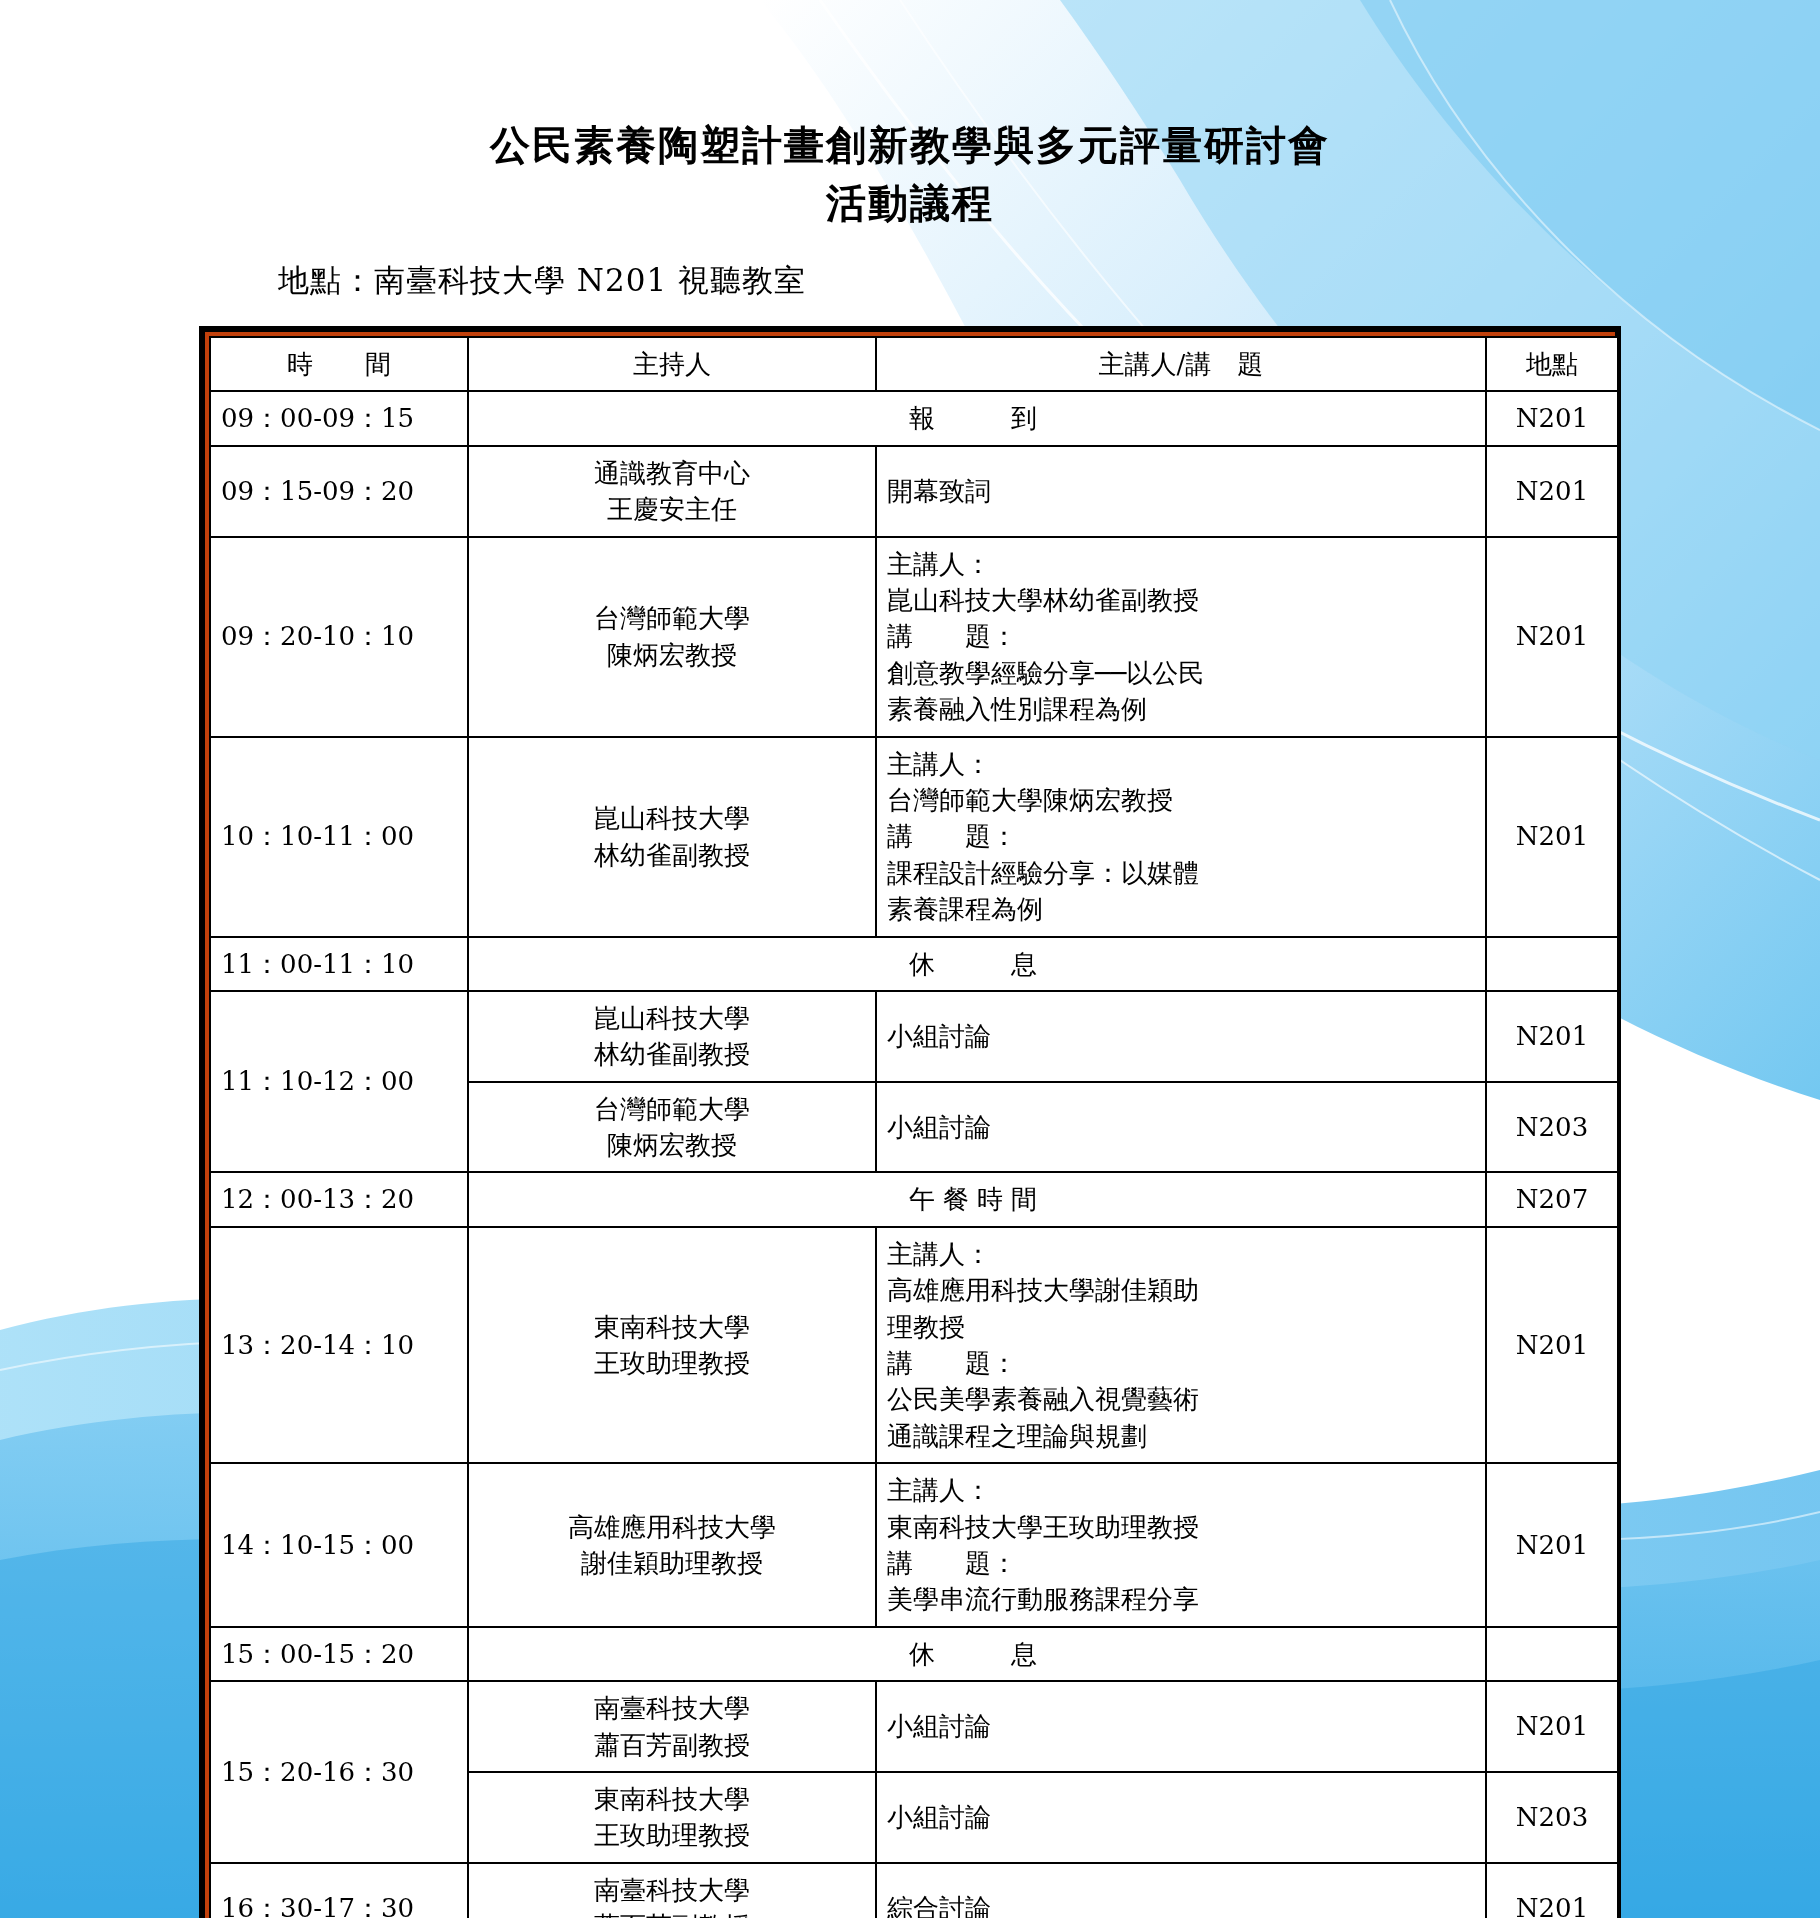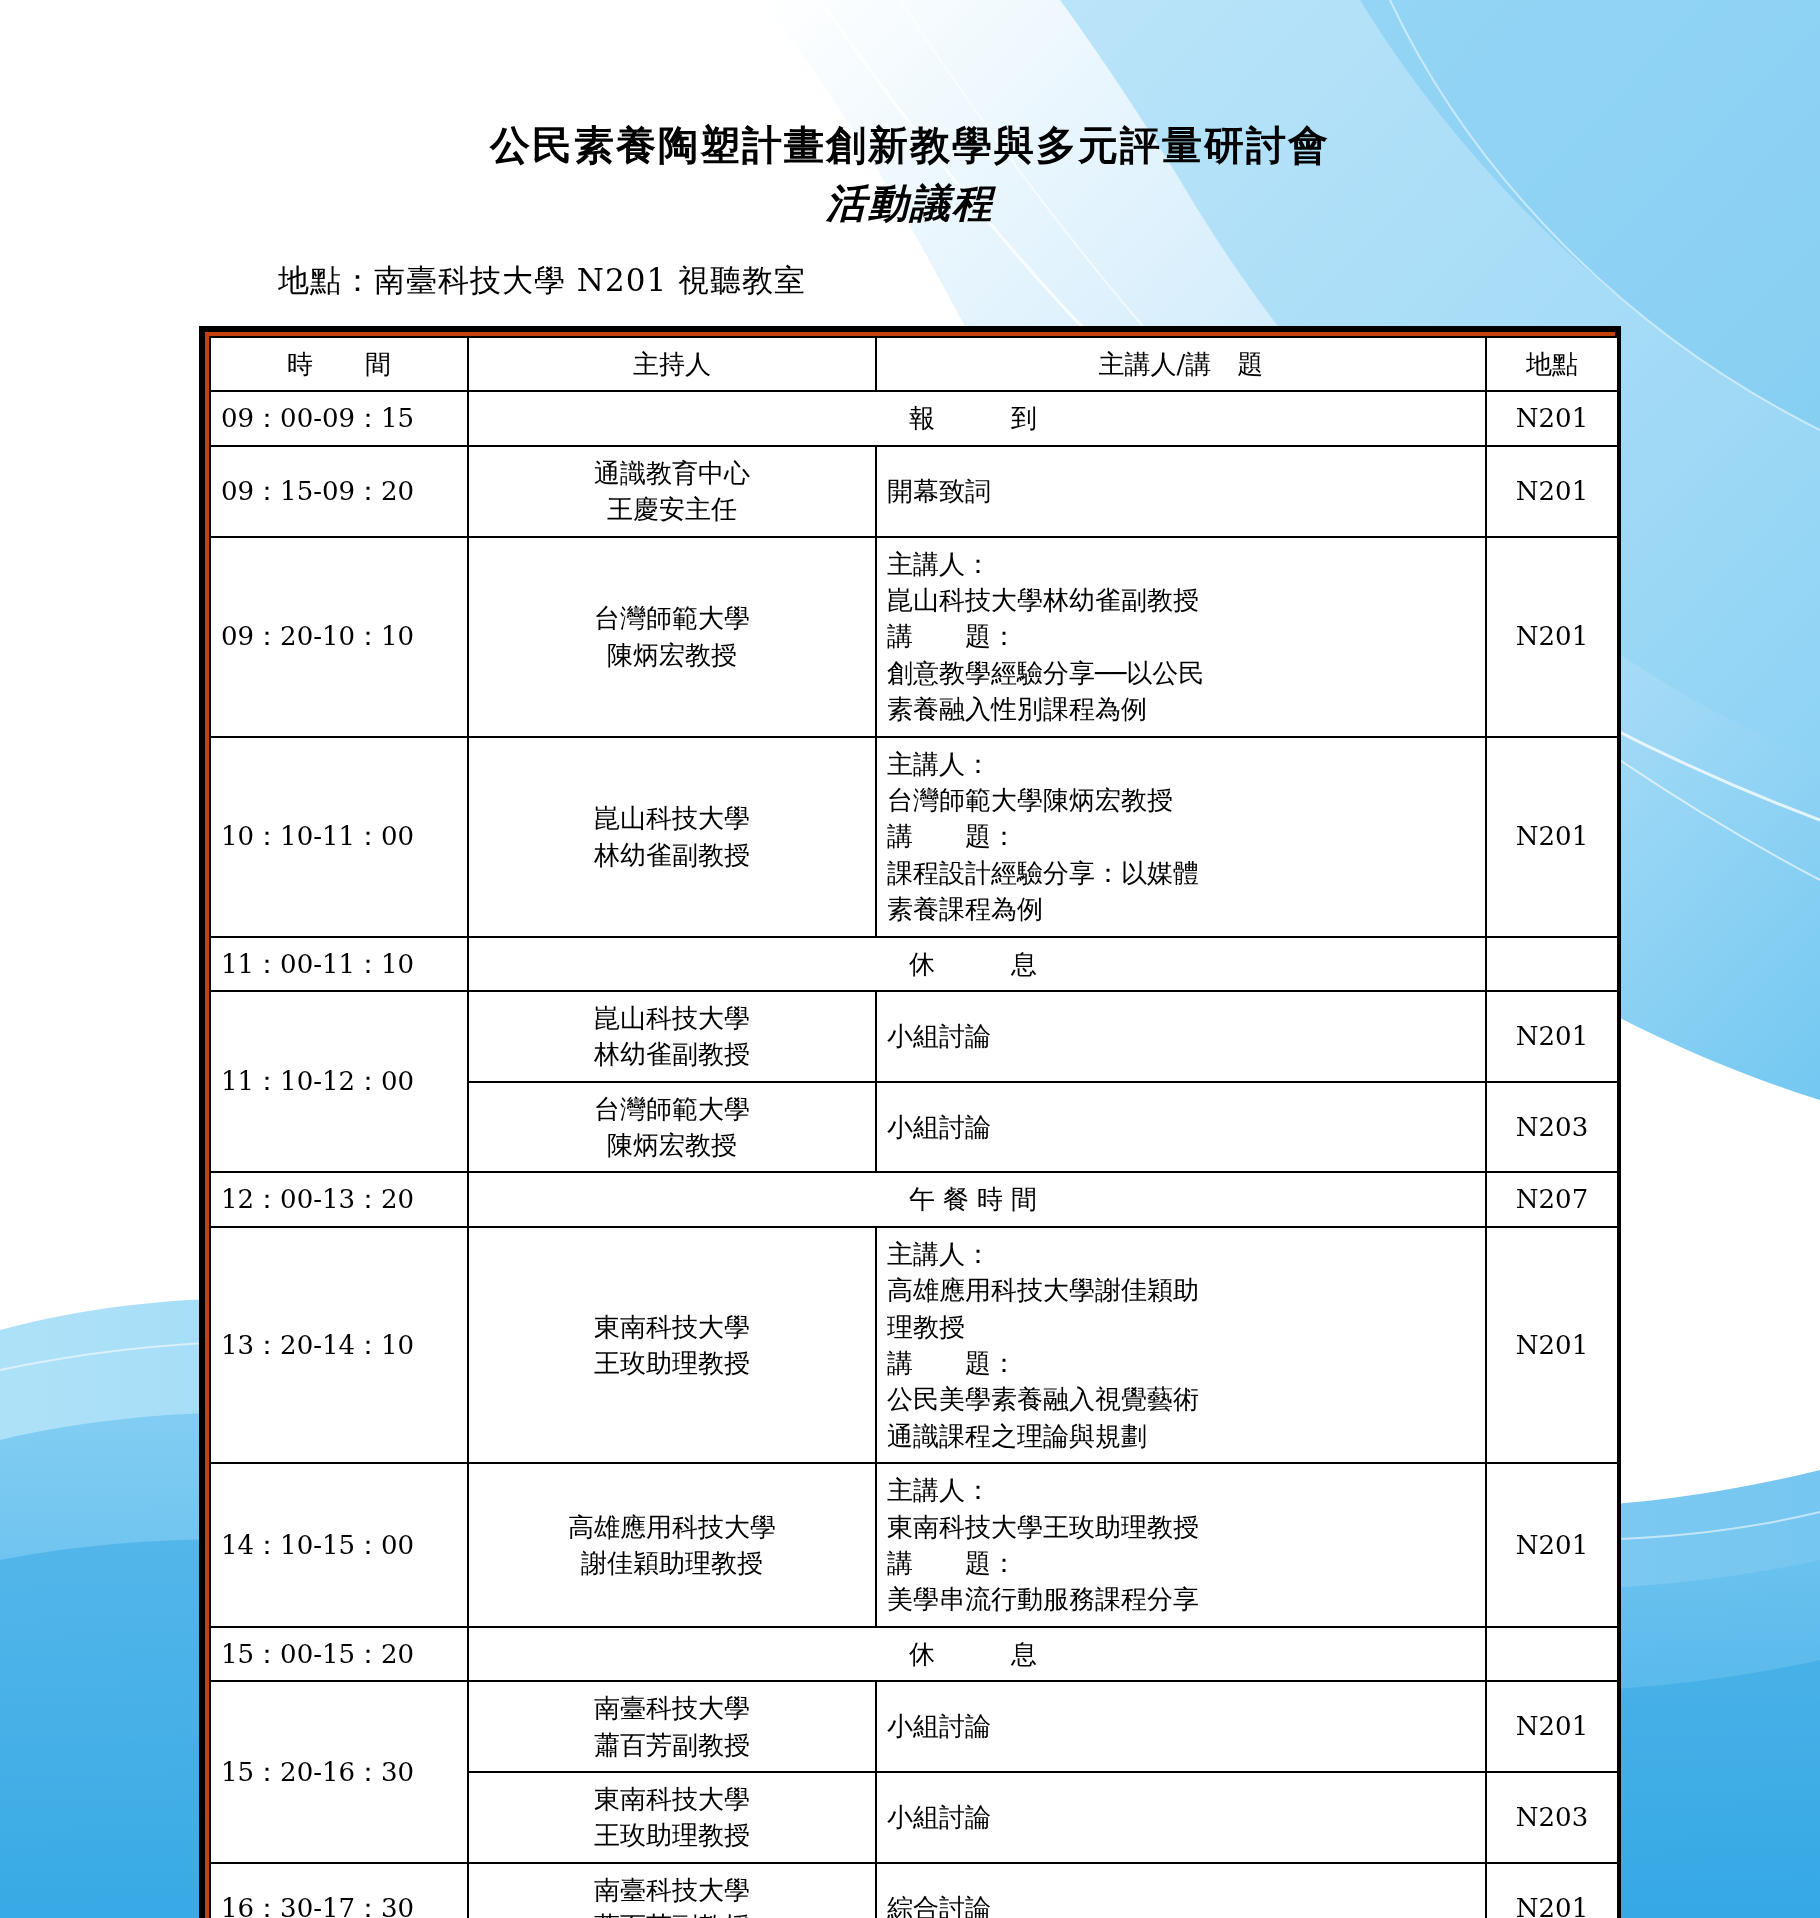--- a/index.html
+++ b/index.html
@@ -38,21 +38,20 @@
     font-weight: bold;
     font-size: 40px;
     letter-spacing: 2px;
     color: #000;
     line-height: 1.35;
     padding-top: 118px;
   }
   .doc-title .line2 {
     display: block;
     margin-top: 4px;
-    font-style: italic;
   }
 
   .meta {
     margin-left: 278px;
     margin-top: 26px;
     font-size: 31px;
     line-height: 1.55;
     color: #000;
     letter-spacing: 1px;
   }

